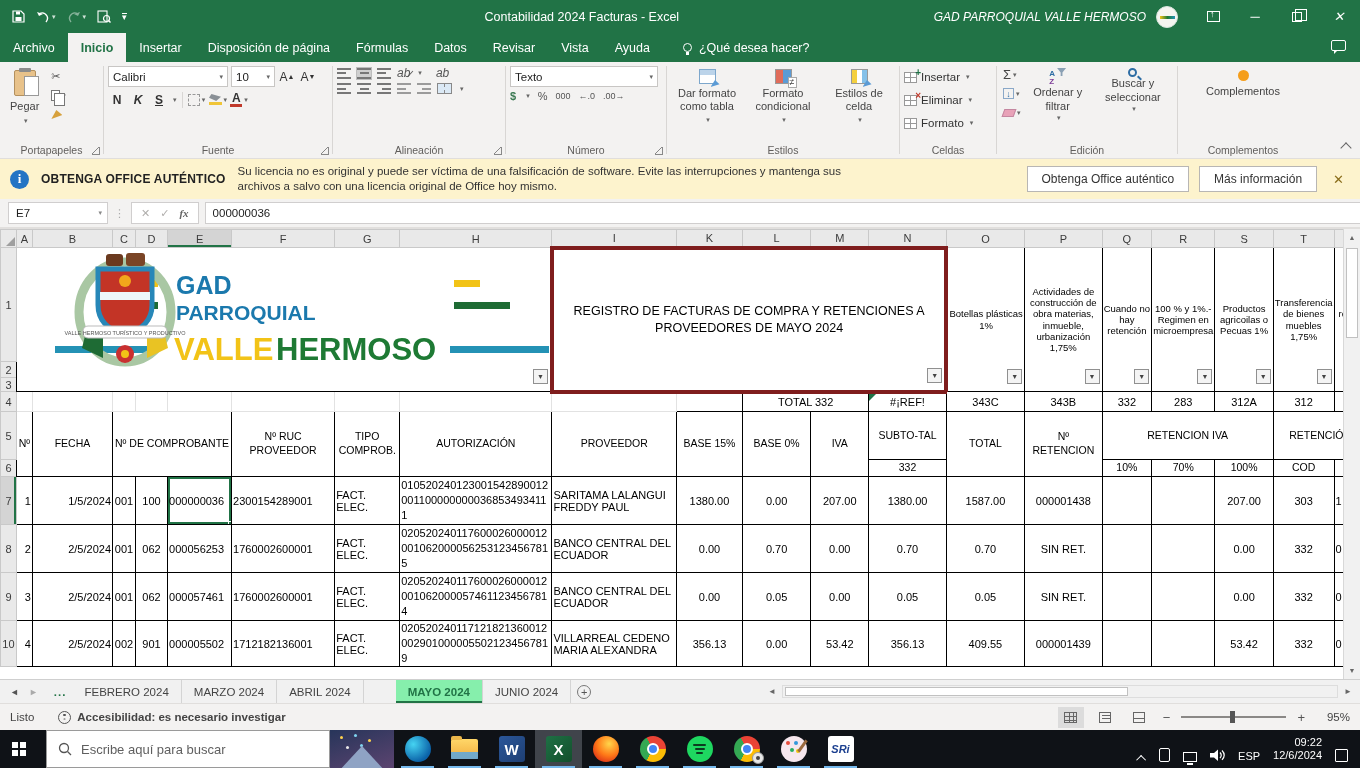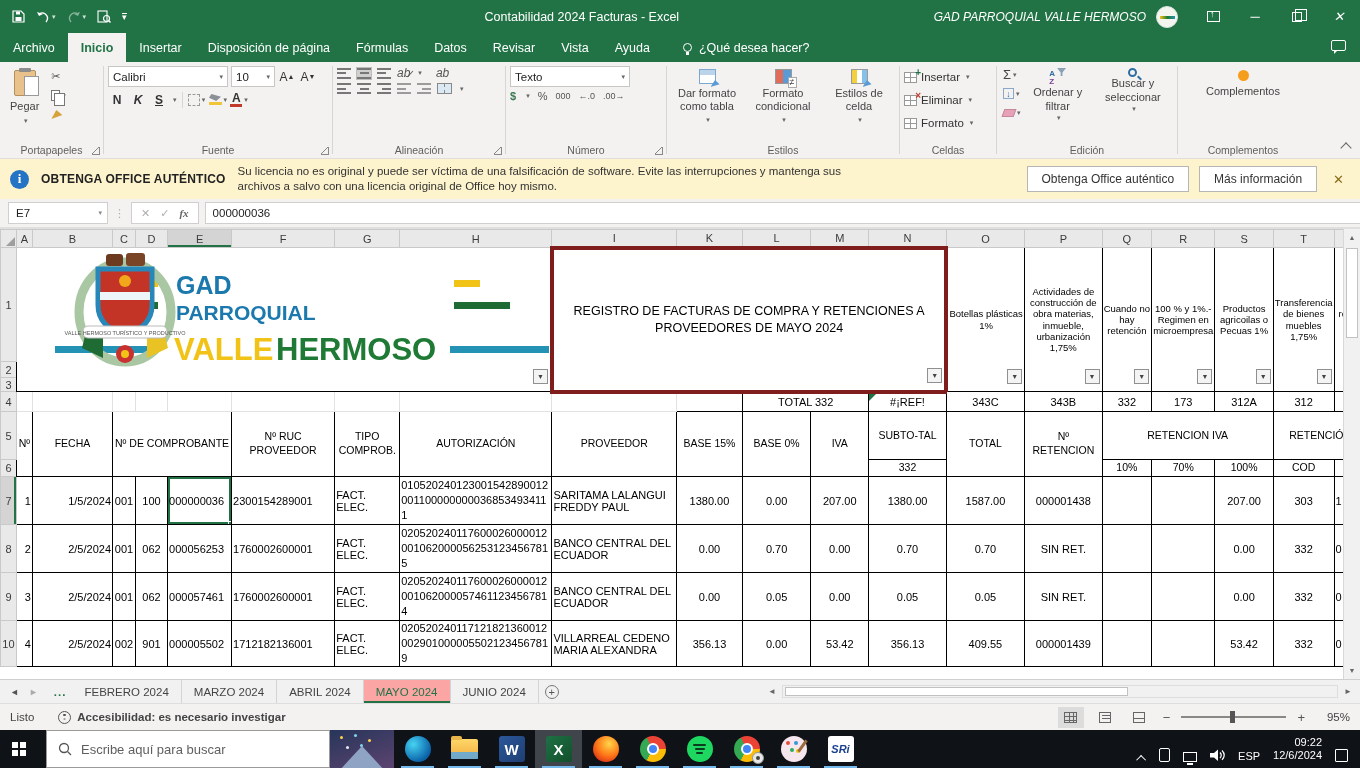--- a/index.html
+++ b/index.html
@@ -147,21 +147,21 @@
   .vtrack { flex:1; position:relative; }
   .vthumb { position:absolute; left:2px; right:2px; top:2px; height:90px; background:#fff; border:1px solid #c1c1c1; }
 
   
   .sheettabs { height:24px; background:#f1f1f1; border-top:1px solid #cfcfcf; display:flex; align-items:stretch; font-size:11.5px; color:#444; }
   .tabnav { display:flex; align-items:center; gap:10px; padding:0 10px; color:#555; font-size:9px; }
   .tabnav .dis { color:#aaa; }
   .more-tabs { display:flex; align-items:center; color:#217346; font-weight:700; padding:0 6px; letter-spacing:1px; }
   .stab { padding:0 12px; display:flex; align-items:center; border-right:1px solid #d4d4d4; white-space:nowrap; }
   .stab:first-of-type { border-left:1px solid #d4d4d4; }
-  .stab.active { background:#fca5a5; color:#217346; font-weight:400; box-shadow:inset 0 -2px 0 #217346; }
+  .stab.active { background:#86efac; color:#217346; font-weight:700; box-shadow:inset 0 -2px 0 #217346;margin-left:32px; }
   .addsheet { width:26px; display:flex; align-items:center; justify-content:center; }
   .addsheet span { width:14px; height:14px; border:1px solid #777; border-radius:50%; font-size:11px; line-height:12px; text-align:center; color:#555; }
   .hscroll { margin-left:auto; width:600px; display:flex; align-items:center; padding:0 4px; gap:2px; }
   .harrow { font-size:8px; color:#666; padding:0 4px; }
   .htrack { flex:1; height:13px; position:relative; background:#f1f1f1; border:1px solid #ddd; }
   .hthumb { position:absolute; left:2px; top:1px; height:9px; width:62%; background:#fff; border:1px solid #c1c1c1; }
 
   
   .statusbar { height:27px; background:#f3f2f1; border-top:1px solid #e0dedc; display:flex; align-items:center; font-size:11.5px; color:#444; padding:0 10px; }
   .sb-mode { margin-right:24px; }
@@ -375,21 +375,21 @@
           <span class="mini-caret">▾</span>
       </div>
     </div>
     <div class="rlabel"><span>Alineación</span></div>
     <span class="launcher"></span>
   </div>
   <div class="rsep"></div>
 
   <div class="rgroup" style="width:160px">
     <div class="rcol">
-      <span class="combo" style="width:120px">
+      <span class="combo" style="width:148px">
           <span>Texto</span>
           <span class="combo-caret">▾</span>
         </span>
       <div class="rrow" style="gap:8px">
         <span class="money-ic">$</span>
           <span class="mini-caret">▾</span>
         <span style="font-size:11px;color:#555">%</span>
         <span class="digits">000</span>
         <span class="digits">←.0</span>
         <span class="digits">.00→</span>
@@ -616,21 +616,21 @@
           <td class="plain"></td>
           <td class="plain"></td>
           <td class="plain"></td>
           <td class="plain"></td>
           <td class="b"></td>
           <td class="b code" colspan="2">TOTAL 332</td>
           <td class="b code"><span class="gtri"></span>#¡REF!</td>
           <td class="b code">343C</td>
           <td class="b code">343B</td>
           <td class="b code">332</td>
-          <td class="b code">173</td>
+          <td class="b code">283</td>
           <td class="b code">312A</td>
           <td class="b code">312</td>
           <td class="b code">3</td>
         </tr>
         <tr style="height:48px">
           <th class="rh">5</th>
           <td class="b hdr" rowspan="2">Nº</td>
           <td class="b hdr" rowspan="2">FECHA</td>
           <td class="b hdr" rowspan="2" colspan="3">Nº DE COMPROBANTE</td>
           <td class="b hdr" rowspan="2">Nº RUC PROVEEDOR</td>

